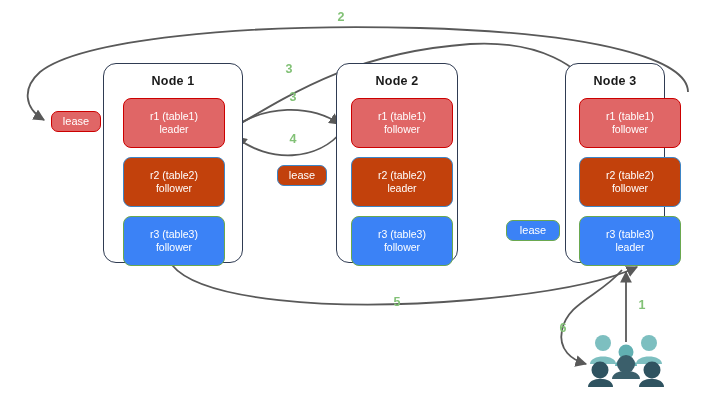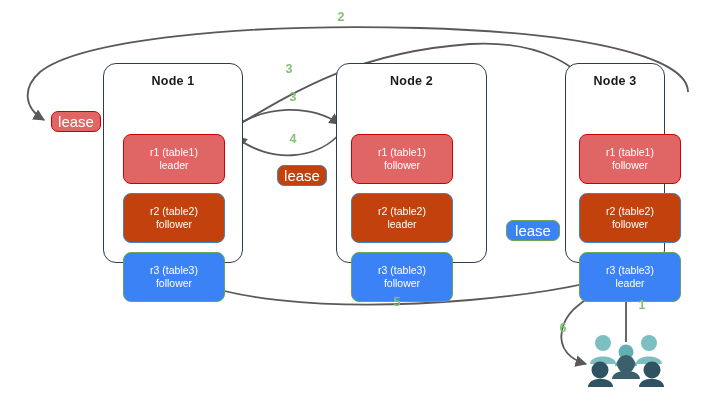--- a/index.html
+++ b/index.html
@@ -47,36 +47,35 @@
     box-sizing: border-box;
     border-radius: 8px;
     display: flex;
     flex-direction: column;
     align-items: center;
     justify-content: center;
     color: #ffffff;
     font-size: 10.5px;
     line-height: 13px;
     text-align: center;
-    margin-top: 36px;
   }
   .replica span { display: block; }
   .r-red   { background: #e06666; border: 1.6px solid #cc0000; }
   .r-blue  { background: #c2410c; border: 1.6px solid #3d85c6; }
   .r-green { background: #3b82f6; border: 1.6px solid #6aa84f; }
 
   .lease {
     position: absolute;
     box-sizing: border-box;
     border-radius: 7px;
     display: flex;
     align-items: center;
     justify-content: center;
     color: #ffffff;
-    font-size: 15px;
+    font-size: 11px;
     line-height: 13px;
   }
   .step-label {
     position: absolute;
     color: #82c176;
     font-size: 12.5px;
     font-weight: bold;
     text-align: center;
     width: 18px;
     margin-left: -9px;
@@ -126,21 +125,21 @@
     <div class="replica r-blue" style="left:19px; top:93px; width:102px; height:50px;">
       <span>r2 (table2)</span>
       <span>follower</span>
     </div>
     <div class="replica r-green" style="left:19px; top:152px; width:102px; height:50px;">
       <span>r3 (table3)</span>
       <span>follower</span>
     </div>
   </div>
 
-  <div class="node-box" style="left:336px; top:63px; width:151px; height:200px;">
+  <div class="node-box" style="left:336px; top:63px; width:122px; height:200px;">
     <div class="node-title">Node 2</div>
     <div class="replica r-red" style="left:14px; top:34px; width:102px; height:50px;">
       <span>r1 (table1)</span>
       <span>follower</span>
     </div>
     <div class="replica r-blue" style="left:14px; top:93px; width:102px; height:50px;">
       <span>r2 (table2)</span>
       <span>leader</span>
     </div>
     <div class="replica r-green" style="left:14px; top:152px; width:102px; height:50px;">

